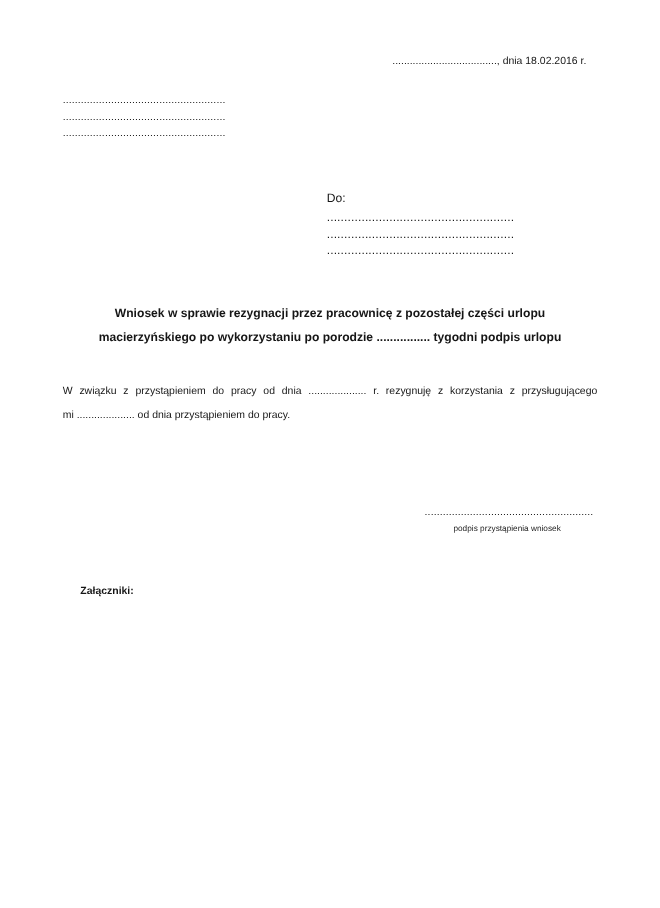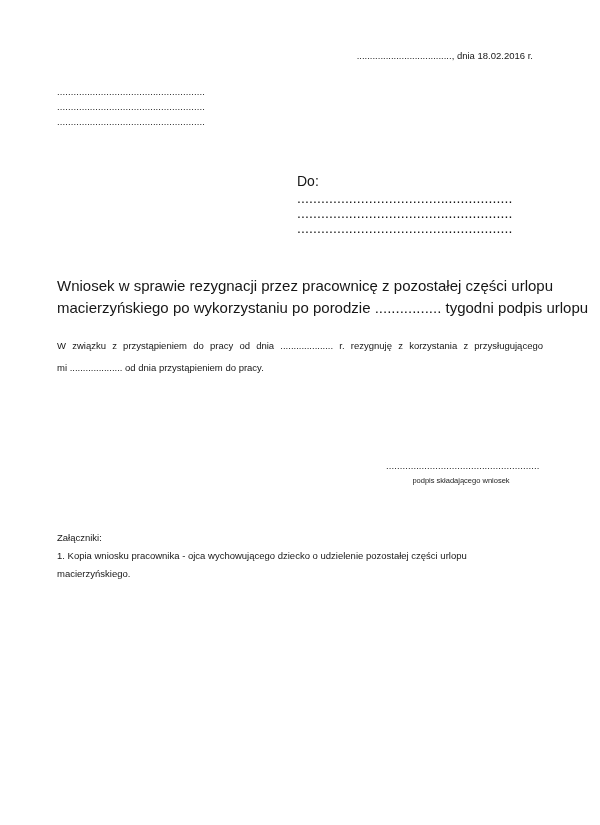--- a/index.html
+++ b/index.html
@@ -25,39 +25,40 @@
     position: absolute;
     left: 57px;
     top: 84px;
     font-size: 9.5px;
     line-height: 15px;
   }
   .recipient-block {
     position: absolute;
     left: 297px;
     top: 174px;
-    font-size: 14px;
+    font-size: 11px;
     line-height: 15px;
   }
   .recipient-label { margin-bottom: 2px; }
   .dotted-line { white-space: nowrap; letter-spacing: 0.1px; }
   .doc-title {
     position: absolute;
     left: 57px;
     top: 275px;
     width: 486px;
-    font-size: 15px;
-    font-weight: normal;
+    text-align: center;
+    font-size: 11px;
+    font-weight: bold;
     line-height: 21.6px;
   }
   .doc-title span { white-space: nowrap; }
   .body-par {
     position: absolute;
     left: 57px;
-    top: 335px;
+    top: 345px;
     width: 486px;
     font-size: 9.5px;
     line-height: 21.6px;
   }
   .body-line-justified {
     text-align: justify;
     text-align-last: justify;
   }
   .signature-block {
     position: absolute;
@@ -77,21 +78,21 @@
     margin-top: 2px;
     color: #222222;
   }
   .attachments-block {
     position: absolute;
     left: 57px;
     top: 529px;
     font-size: 9.5px;
     line-height: 18px;
   }
-  .attachments-label { font-weight: normal; }
+  .attachments-label { font-weight: bold; margin-left: 16px; }
   .attachments-item { max-width: 440px; }
 </style>
 </head>
 <body>
 
 <div class="page">
 
   <div class="date-line">
     <span>....................................</span><span>, dnia 18.02.2016 r.</span>
   </div>
@@ -114,21 +115,20 @@
     <span>macierzyńskiego po wykorzystaniu po porodzie ................ tygodni podpis urlopu</span>
   </div>
 
   <div class="body-par">
     <div class="body-line-justified">W związku z przystąpieniem do pracy od dnia .................... r. rezygnuję z korzystania z przysługującego</div>
     <div>mi .................... od dnia przystąpieniem do pracy.</div>
   </div>
 
   <div class="signature-block">
     <div class="signature-dots dotted-line">........................................................</div>
-    <div class="signature-caption">podpis składającego wniosek</div>
+    <div class="signature-caption">podpis przystąpienia wniosek</div>
   </div>
 
   <div class="attachments-block">
     <div class="attachments-label">Załączniki:</div>
-    <div class="attachments-item">1. Kopia wniosku pracownika - ojca wychowującego dziecko o udzielenie pozostałej części urlopu macierzyńskiego.</div>
   </div>
 
 </div>
 
 </body></html>

